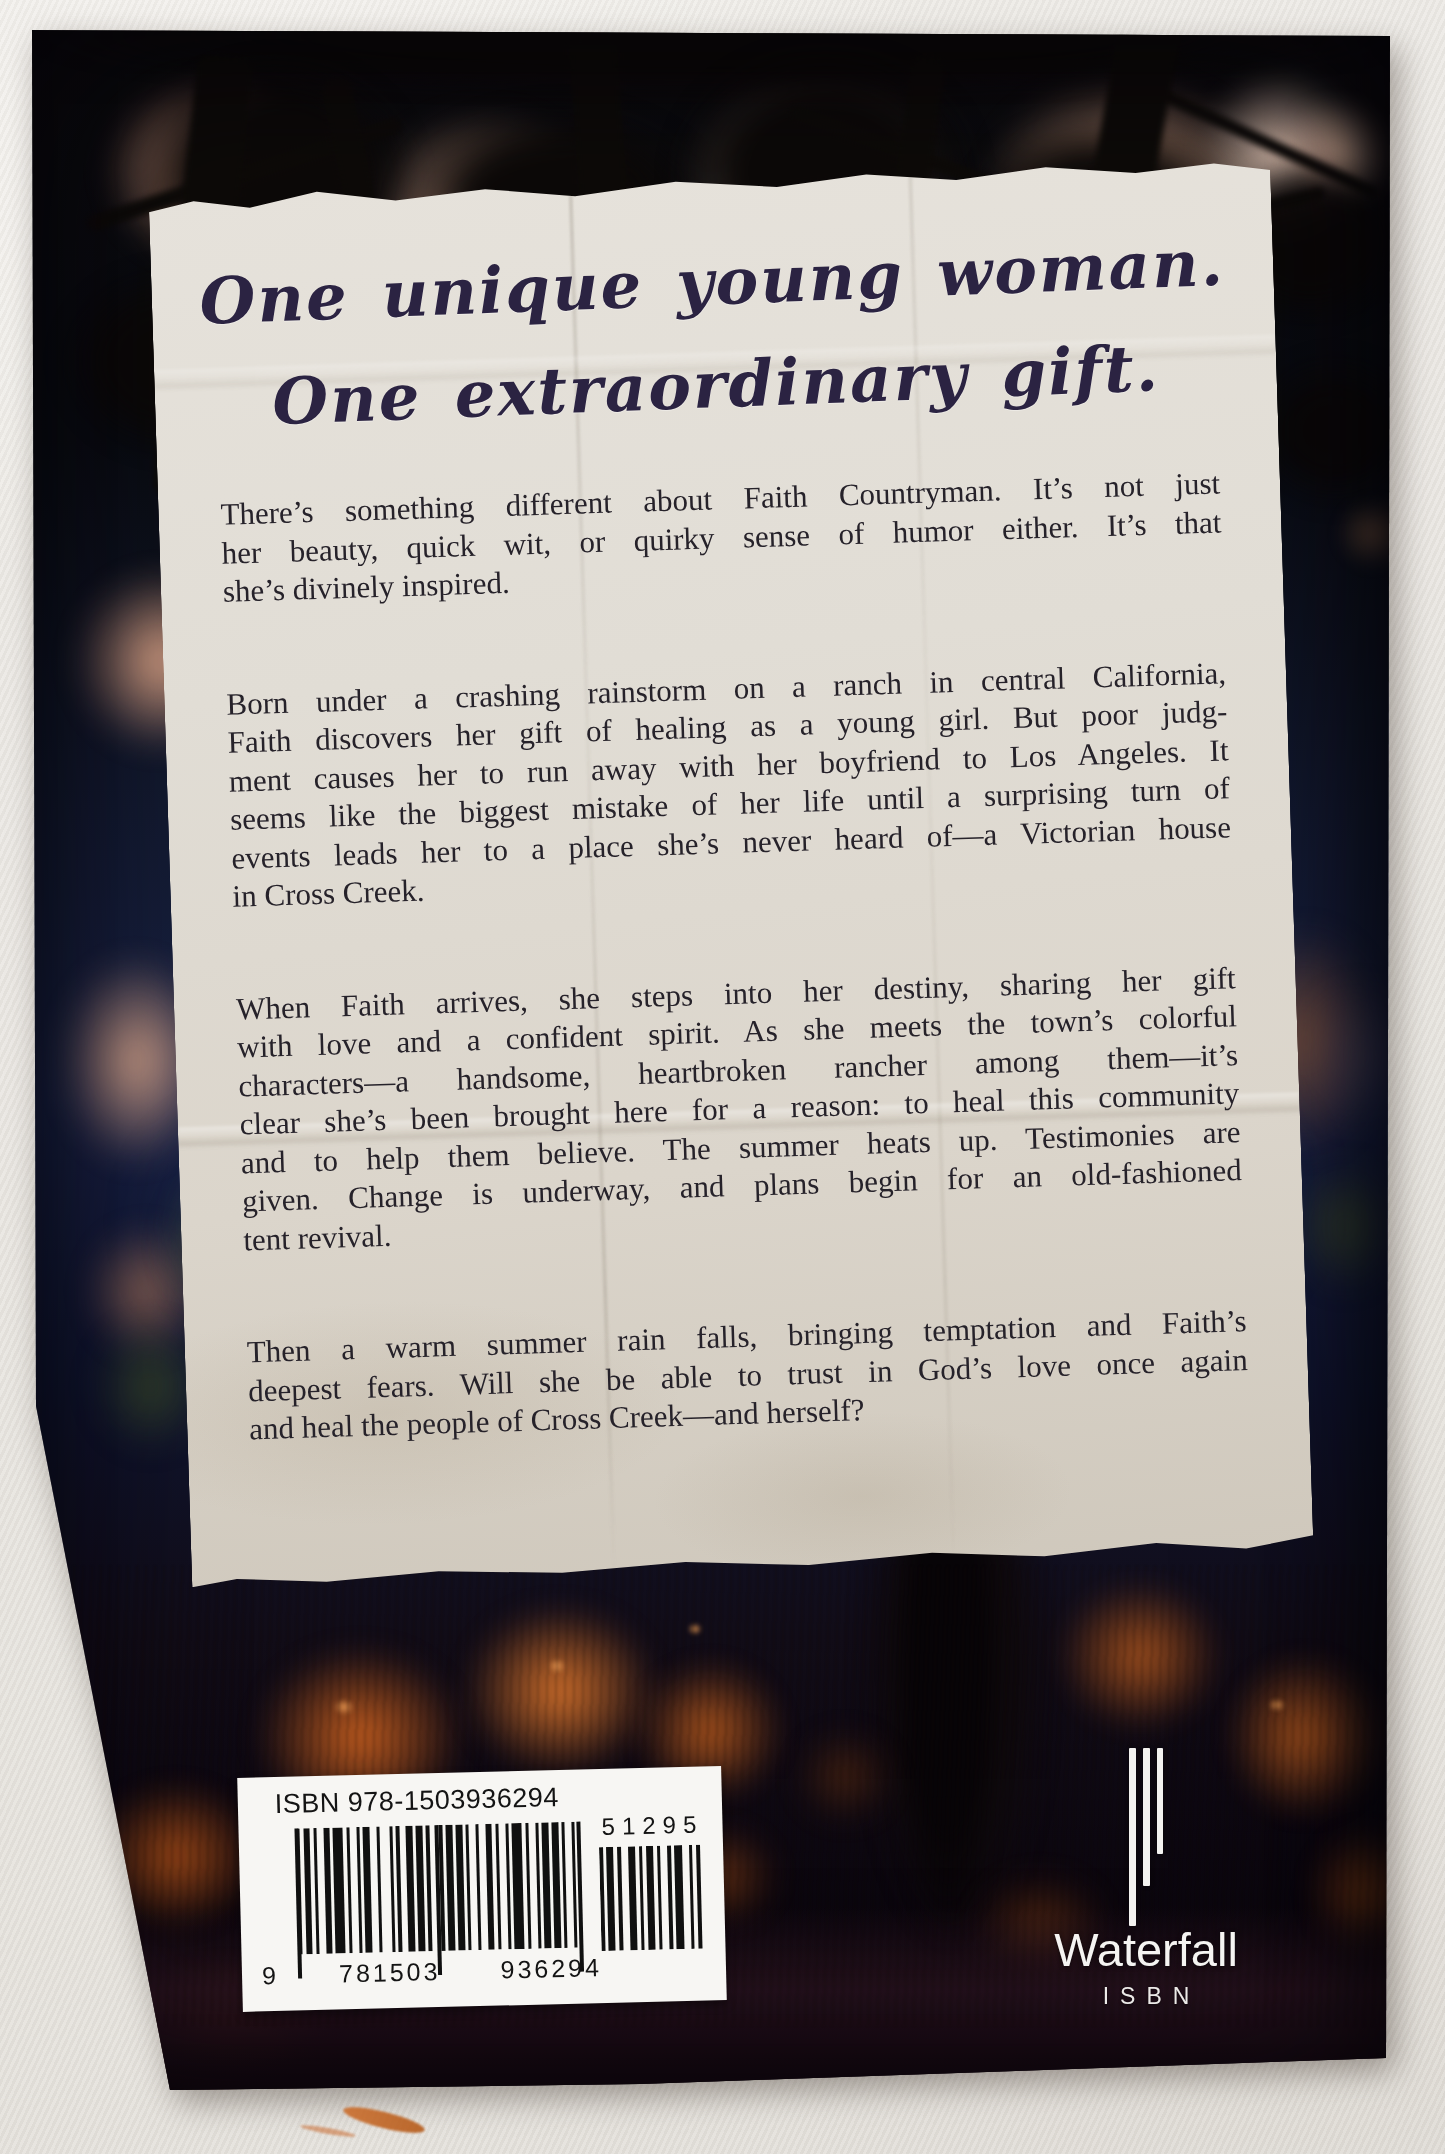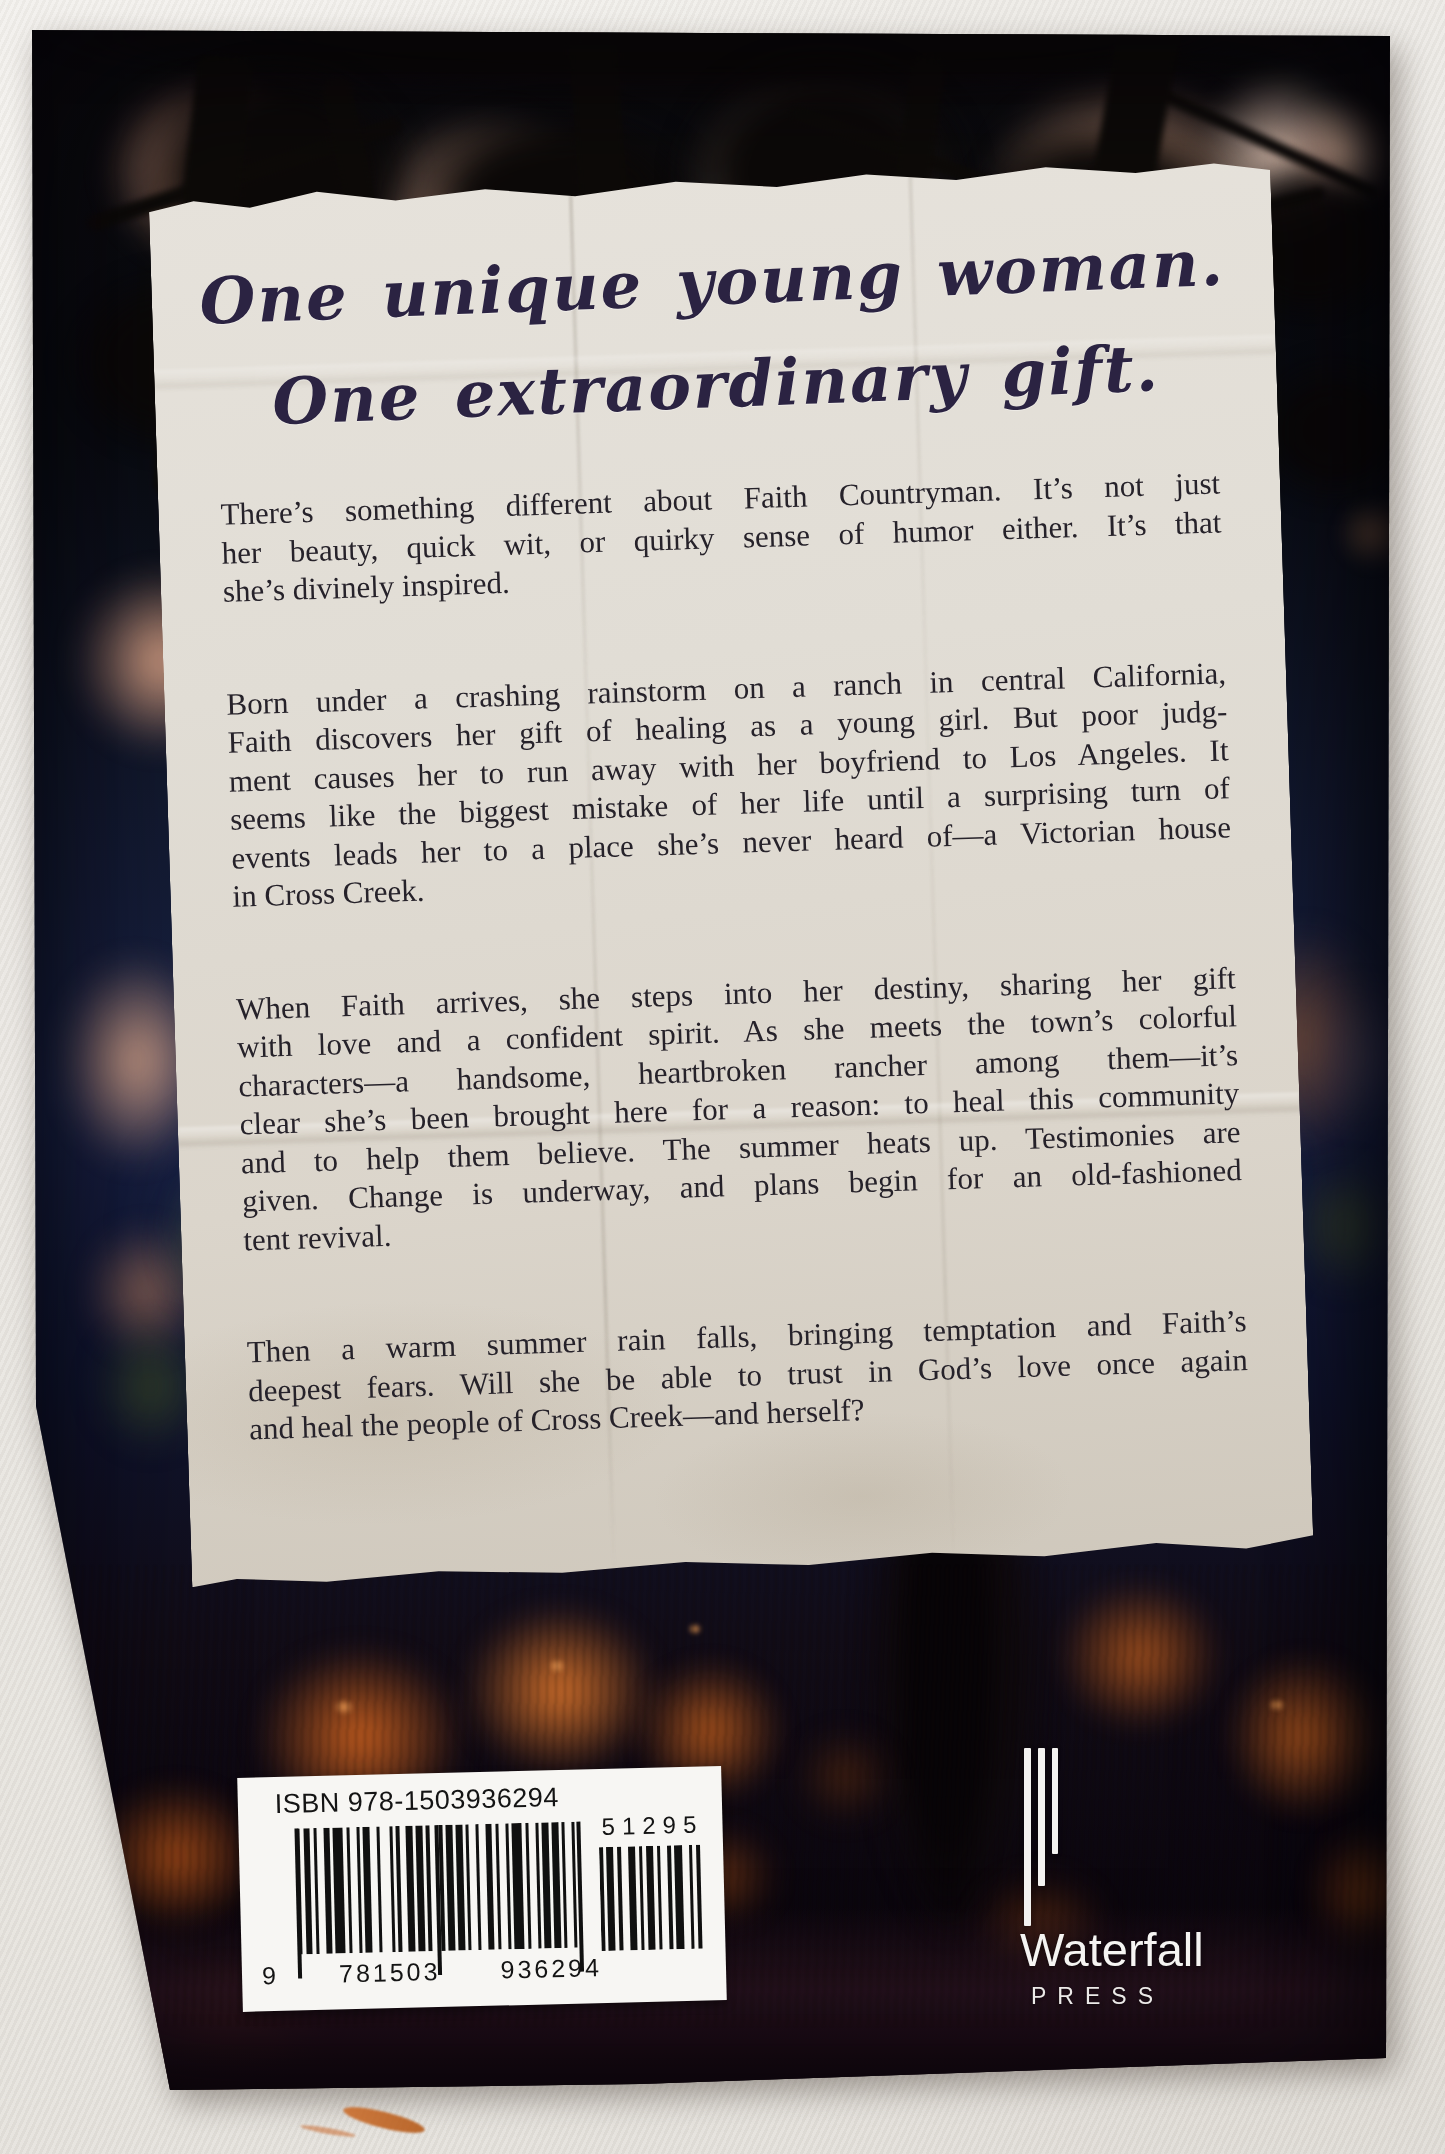--- a/index.html
+++ b/index.html
@@ -51,21 +51,21 @@
     font-family:"Liberation Sans", sans-serif;color:#141414;}
   #isbn-label{position:absolute;left:14px;top:12px;width:330px;text-align:center;font-size:27px;letter-spacing:.5px;}
   #main-bars{position:absolute;left:58px;top:52px;width:282px;height:126px;white-space:nowrap;overflow:hidden;}
   .bar{display:inline-block;height:100%;background:#101010;vertical-align:top;}
   .sp{display:inline-block;height:100%;background:transparent;vertical-align:top;}
   .guard{position:absolute;top:52px;width:4px;height:150px;background:#101010;}
   #main-digits{position:absolute;left:20px;top:184px;width:340px;display:flex;justify-content:space-between;font-size:25px;letter-spacing:3px;}
   #supp-digits{position:absolute;left:358px;top:44px;width:112px;text-align:center;font-size:24px;letter-spacing:7px;}
   #supp-bars{position:absolute;left:360px;top:78px;width:108px;height:104px;white-space:nowrap;overflow:hidden;}
   
-  #logo{position:absolute;left:1020px;top:1748px;width:252px;z-index:4;
+  #logo{position:absolute;left:1020px;top:1748px;width:252px;text-align:center;z-index:4;
     font-family:"Liberation Sans", sans-serif;color:#f5f4f2;}
   #logo-bars{height:178px;}
   .logo-bar{display:inline-block;background:#f3f2f0;width:7px;margin:0 3.5px;vertical-align:top;border-radius:1px;box-shadow:0 0 4px rgba(0,0,0,.4);}
   #logo-name{margin-top:-4px;font-size:47px;font-weight:400;text-shadow:0 1px 4px rgba(0,0,0,.5);}
   #logo-imprint{margin-top:6px;font-size:23px;letter-spacing:11px;padding-left:11px;color:#eceae8;text-shadow:0 1px 3px rgba(0,0,0,.5);}
   
   .stain{position:absolute;z-index:3;}
 </style>
 </head>
 <body>
@@ -196,18 +196,18 @@
     </div>
     <div id="supp-digits">51295</div>
     <div id="supp-bars"><span class="bar" style="width: 3.6px;"></span><span class="sp" style="width: 3.6px;"></span><span class="bar" style="width: 7.2px;"></span><span class="sp" style="width: 3.6px;"></span><span class="bar" style="width: 3.6px;"></span><span class="sp" style="width: 7.2px;"></span><span class="bar" style="width: 7.2px;"></span><span class="sp" style="width: 3.6px;"></span><span class="bar" style="width: 3.6px;"></span><span class="sp" style="width: 3.6px;"></span><span class="bar" style="width: 7.2px;"></span><span class="sp" style="width: 3.6px;"></span><span class="bar" style="width: 3.6px;"></span><span class="sp" style="width: 7.2px;"></span><span class="bar" style="width: 3.6px;"></span><span class="sp" style="width: 3.6px;"></span><span class="bar" style="width: 7.2px;"></span><span class="sp" style="width: 7.2px;"></span><span class="bar" style="width: 3.6px;"></span><span class="sp" style="width: 3.6px;"></span><span class="bar" style="width: 3.6px;"></span><span class="sp" style="width: 7.2px;"></span></div>
   </div>
 
   <div id="logo">
     <div id="logo-bars">
       <span class="logo-bar" style="height:178px"></span><span class="logo-bar" style="height:138px"></span><span class="logo-bar" style="height:106px;width:6px"></span>
     </div>
     <div id="logo-name">Waterfall</div>
-    <div id="logo-imprint">PRESS</div>
+    <div id="logo-imprint">ISBN</div>
   </div>
 
   <div class="stain" style="left:342px;top:2112px;width:84px;height:16px;background:linear-gradient(90deg,#cc6f2e,#b55b1a);border-radius:50%;transform:rotate(14deg);filter:blur(1px);opacity:.9"></div>
   <div class="stain" style="left:300px;top:2128px;width:56px;height:6px;background:#c96a2e;border-radius:50%;transform:rotate(10deg);filter:blur(1px);opacity:.55"></div>
 </div>
 
 </body></html>

